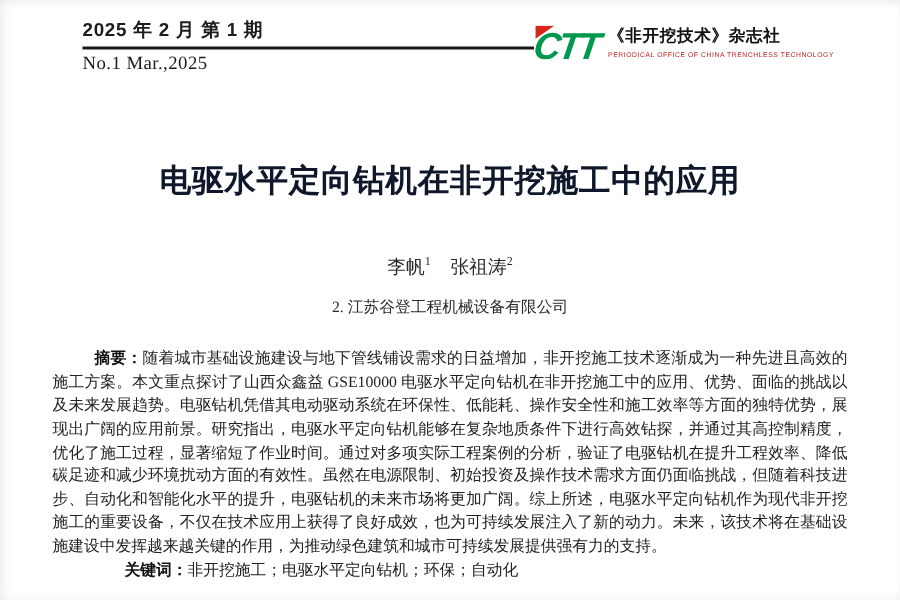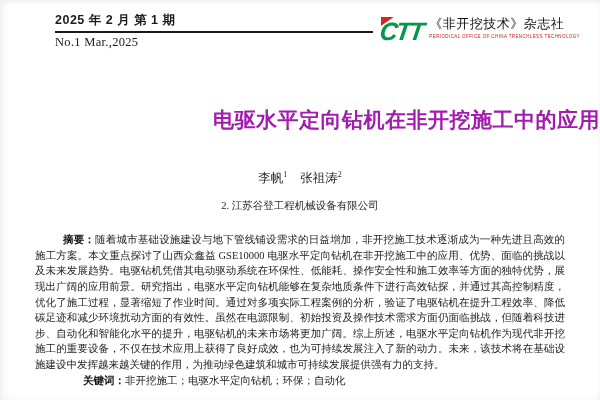--- a/index.html
+++ b/index.html
@@ -11,21 +11,21 @@
     overflow: hidden;
     color: #1c1c1c;
     box-shadow: inset 3px 0 8px rgba(0,0,0,0.05), inset 0 2px 5px rgba(0,0,0,0.04);
     font-family: "Liberation Serif", serif;
   }
   
   .header {
     display: flex;
     justify-content: space-between;
     align-items: flex-start;
-    padding: 12px 20px 0 55px;
+    padding: 12px 44px 0 55px;
   }
   .header-left { width: 318px; }
   .issue-cn {
     font-family: "Liberation Sans", sans-serif;
     font-weight: bold;
     font-size: 12.5px;
     letter-spacing: 0.5px;
     padding-bottom: 2px;
     border-bottom: 2px solid #1a1a1a;
   }
@@ -56,43 +56,43 @@
     font-style: italic;
     font-size: 25px;
     line-height: 24px;
     letter-spacing: -2px;
     color: #00984c;
     transform: skewX(-8deg);
   }
   .journal-block { padding-top: 4px; }
   .journal-name {
     font-family: "Liberation Sans", sans-serif;
-    font-weight: normal;
-    font-size: 13px;
+    font-weight: bold;
+    font-size: 11px;
     letter-spacing: 0.5px;
     color: #111;
     line-height: 16px;
   }
   .journal-sub {
     font-family: "Liberation Sans", sans-serif;
     font-size: 4.5px;
     letter-spacing: 0.4px;
     color: #c2221f;
     margin-top: 2px;
     white-space: nowrap;
   }
   
   .title {
     margin-top: 56px;
-    text-align: right;
+    text-align: center;
     font-family: "Liberation Serif", serif;
     font-weight: bold;
     font-size: 21px;
     letter-spacing: 0.5px;
-    color: #a21caf;
+    color: #0f172a;
   }
   .authors {
     margin-top: 36px;
     text-align: center;
     font-size: 12.5px;
     color: #2a2a2a;
   }
   .authors .author { margin: 0 5px; }
   .authors sup { font-size: 8px; }
   .affiliations {

